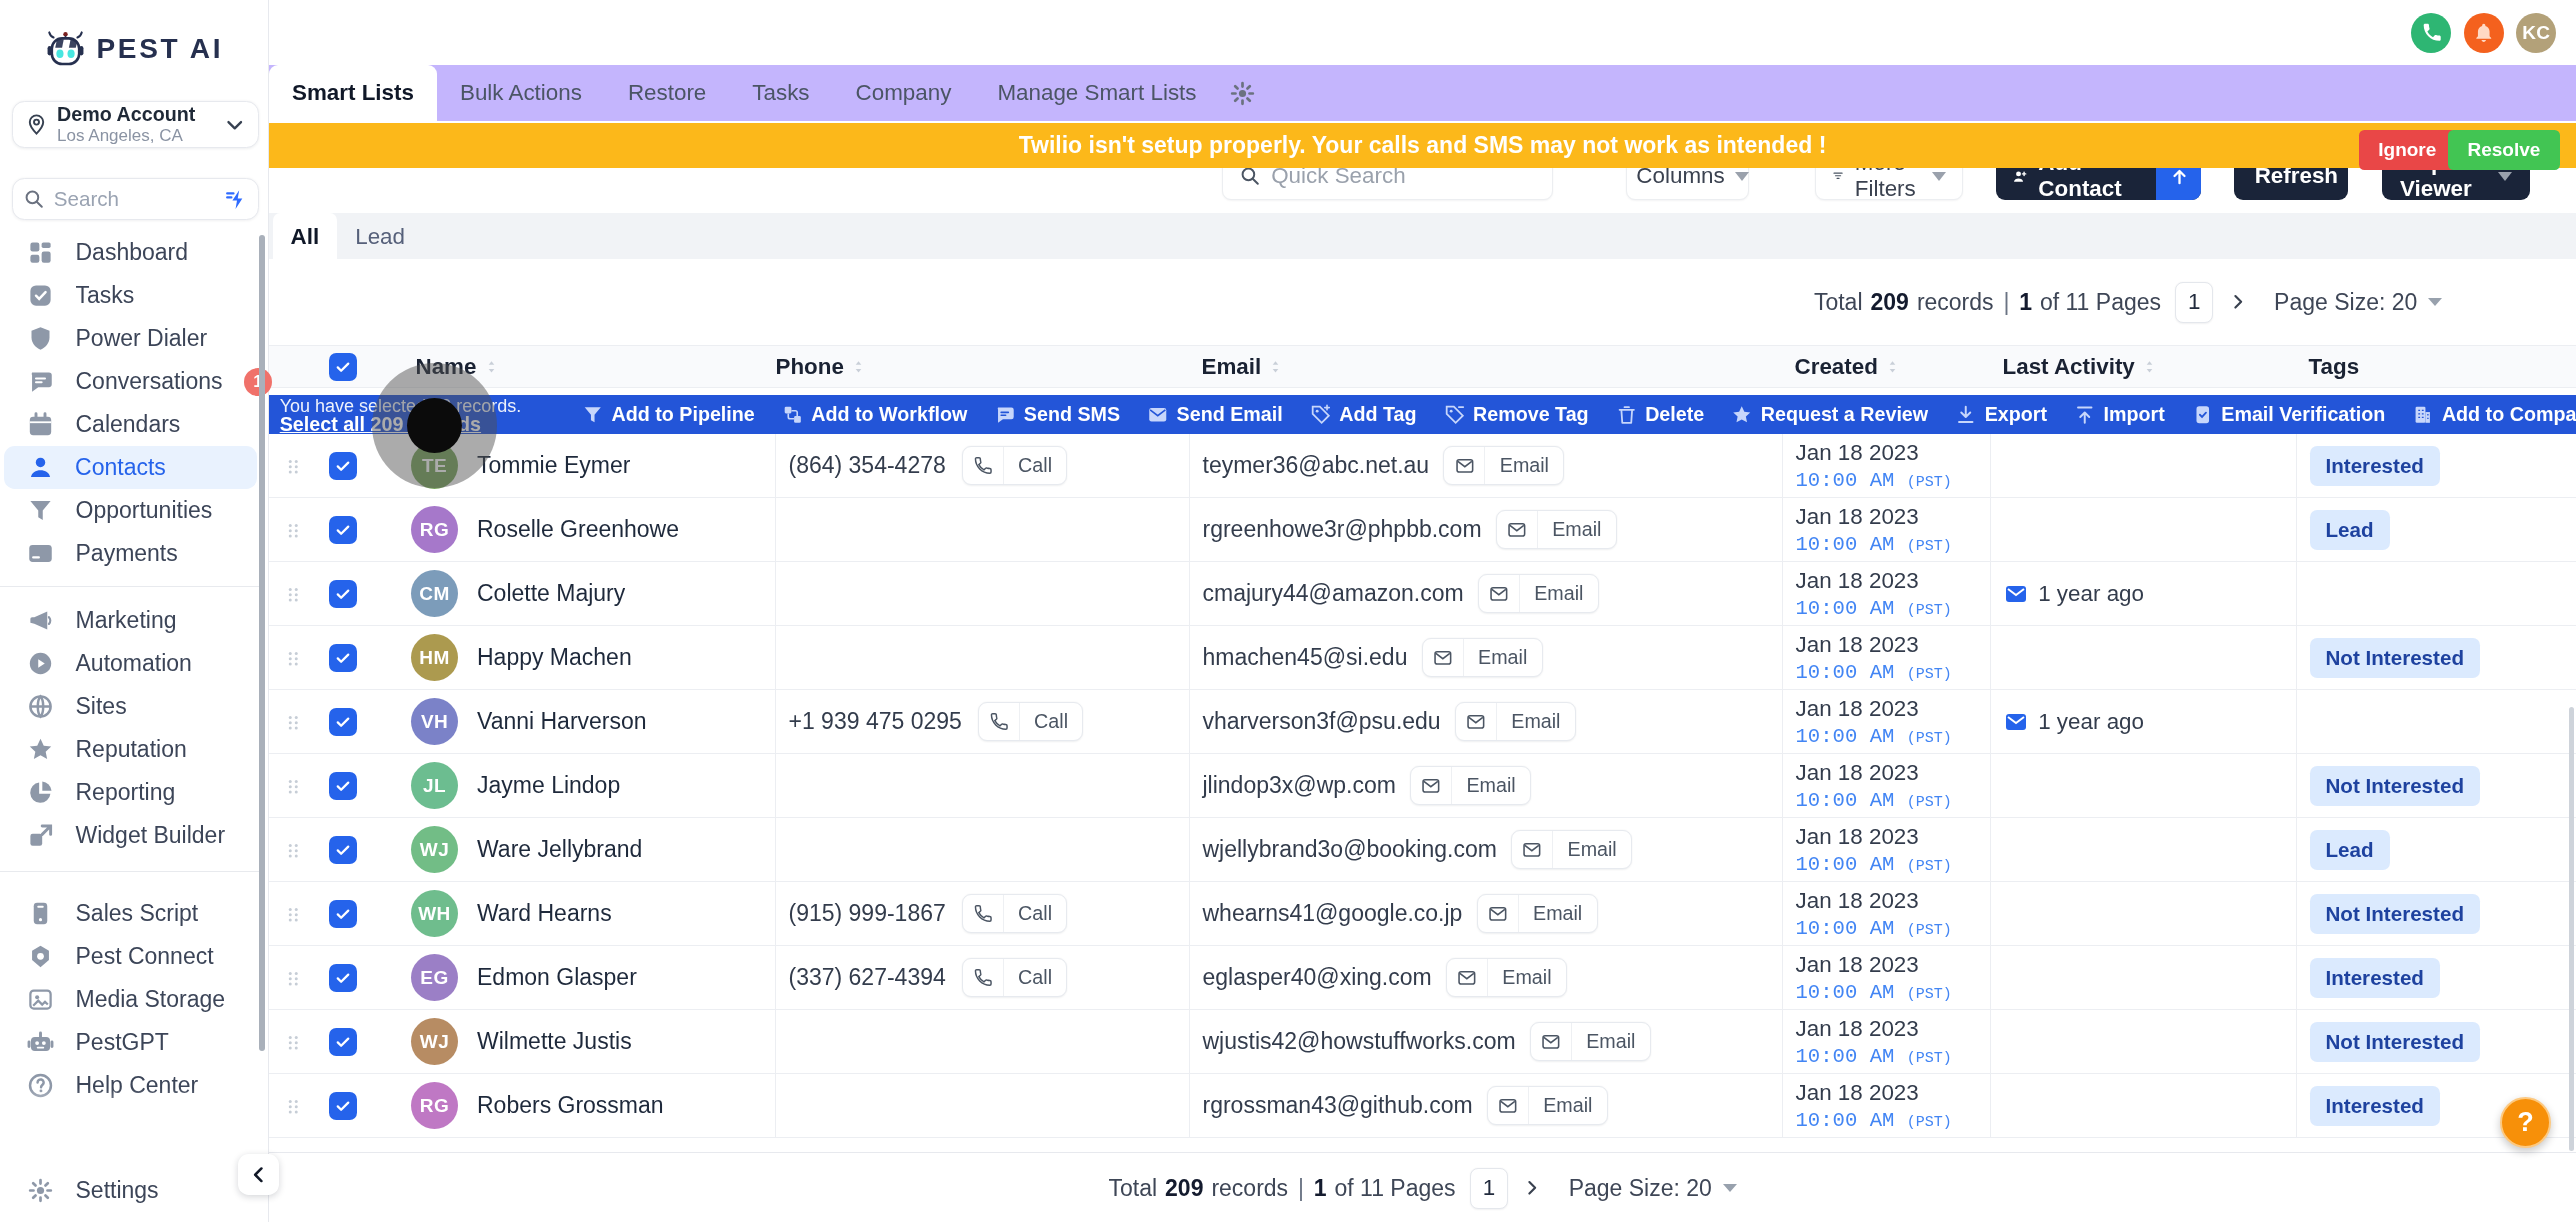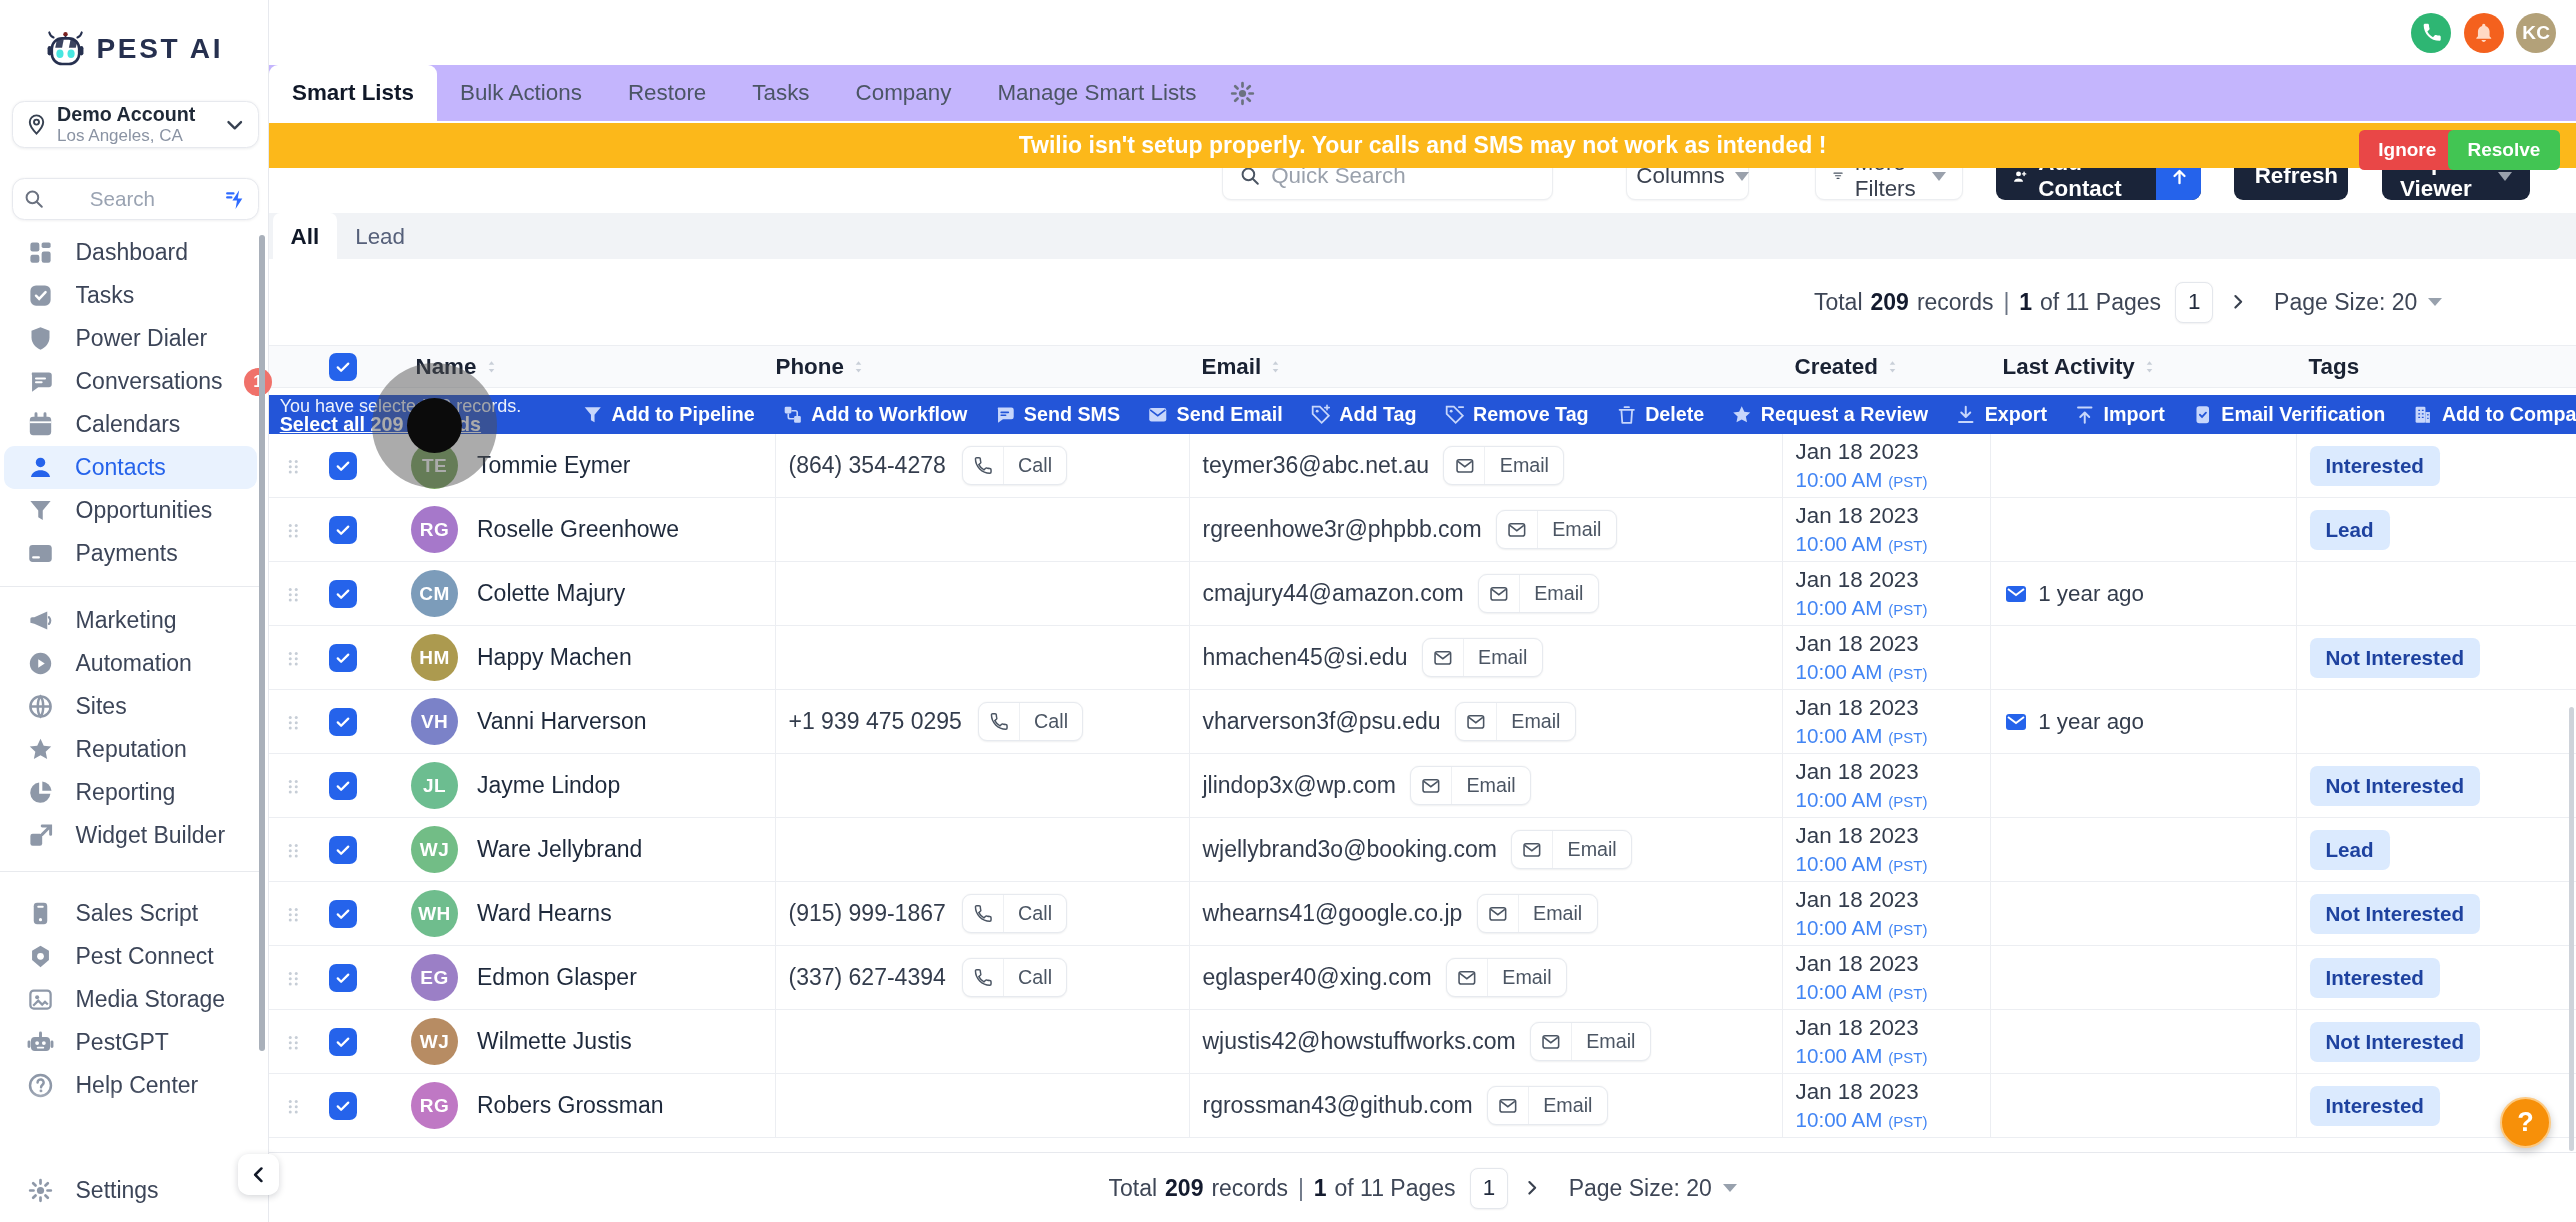--- a/index.html
+++ b/index.html
@@ -15,21 +15,21 @@
   .loc-card { position:absolute; left:11.6px; top:101px; width:247px; height:47px;
     border:0.9px solid #e7e9ee; border-radius:12.5px; box-shadow:0 0.9px 2.7px rgba(16,24,40,.07);
     display:flex; align-items:center; padding:0 12.5px; gap:9px; background:#fff; }
   .loc-name { font-size:19.7px; font-weight:700; color:#1f2937; line-height:1.1;}
   .loc-sub  { font-size:17px; color:#8a93a3; line-height:1.15;}
   .loc-card .grow { flex:1; }
   .search-card { position:absolute; left:11.6px; top:178px; width:247px; height:42px;
     border:0.9px solid #e7e9ee; border-radius:12.5px; box-shadow:0 0.9px 2.7px rgba(16,24,40,.06);
     display:flex; align-items:center; padding:0 10.7px; gap:9px; background:#fff; }
   .search-card input { border:none; outline:none; flex:1; font-size:20.6px; color:#374151;
-    font-family:"Liberation Sans",sans-serif; min-width:0; background:transparent;margin-left:36px;}
+    font-family:"Liberation Sans",sans-serif; min-width:0; background:transparent;}
   .search-card input::placeholder { color:#9aa3b2; }
   .menu { position:absolute; left:0; top:231px; width:261px; }
   .menu-item { display:flex; align-items:center; gap:21.5px; height:43px; padding:0 10.7px 0 27px;
     cursor:pointer; color:#3c4558; position:relative; }
   .menu-item .mi-icon { width:27px; height:27px; color:#8e98a8; flex:none; }
   .menu-item .mi-icon svg { width:27px; height:27px; }
   .mi-label { font-size:23px; color:#3c4558; white-space:nowrap; }
   .menu-item.active { background:#e9f2fe; border-radius:10.7px; margin:0 3.6px; padding-left:23px; }
   .menu-item.active .mi-label { color:#2563eb; }
   .menu-item.active .mi-icon { color:#2563eb; }
@@ -160,21 +160,21 @@
   .etext,.ptext { white-space:nowrap; }
   .pill { display:flex; align-items:center; background:#fff; border:0.9px solid #e7eaef;
     border-radius:9px; box-shadow:0 0.9px 1.8px rgba(16,24,40,.07); height:39px; cursor:pointer;
     padding:0; flex:none; font-family:"Liberation Sans",sans-serif;}
   .pill .pi { display:flex; align-items:center; justify-content:center; width:41px; height:100%;
     border-right:0.9px solid #eef0f3; color:#4b5563;}
   .pill .pi svg { width:19.7px; height:19.7px; }
   .pill .pl { font-size:19.7px; color:#4b5563; padding:0 14.3px; }
   .c-created { flex-direction:column; align-items:flex-start; justify-content:center; gap:2.7px;}
   .cd1 { font-size:22.4px; color:#333c4c; }
-  .cd2 { font-size:20.6px; color:#4285f4; }
+  .cd2 { font-size:20.6px; color:#4285f4;font-family:Liberation Mono, monospace; }
   .cd2 .tz { font-size:15px; }
   .c-last { gap:10.7px; font-size:22.4px; color:#333c4c;}
   .la-icon { color:#2563eb; }
   .la-icon svg { width:24px; height:24px; }
   .tag-pill { background:#dbeafe; color:#1e429f; font-size:20.6px; font-weight:600;
     padding:8px 16px; border-radius:7.2px; white-space:nowrap;}
 
   .footer-bar { position:absolute; bottom:0; left:0; right:0; height:71px; background:#fff;
     border-top:0.9px solid #e7e9ee; }
   .help-fab { position:absolute; left:2231px; top:1097px; width:51px; height:51px; border-radius:50%;

